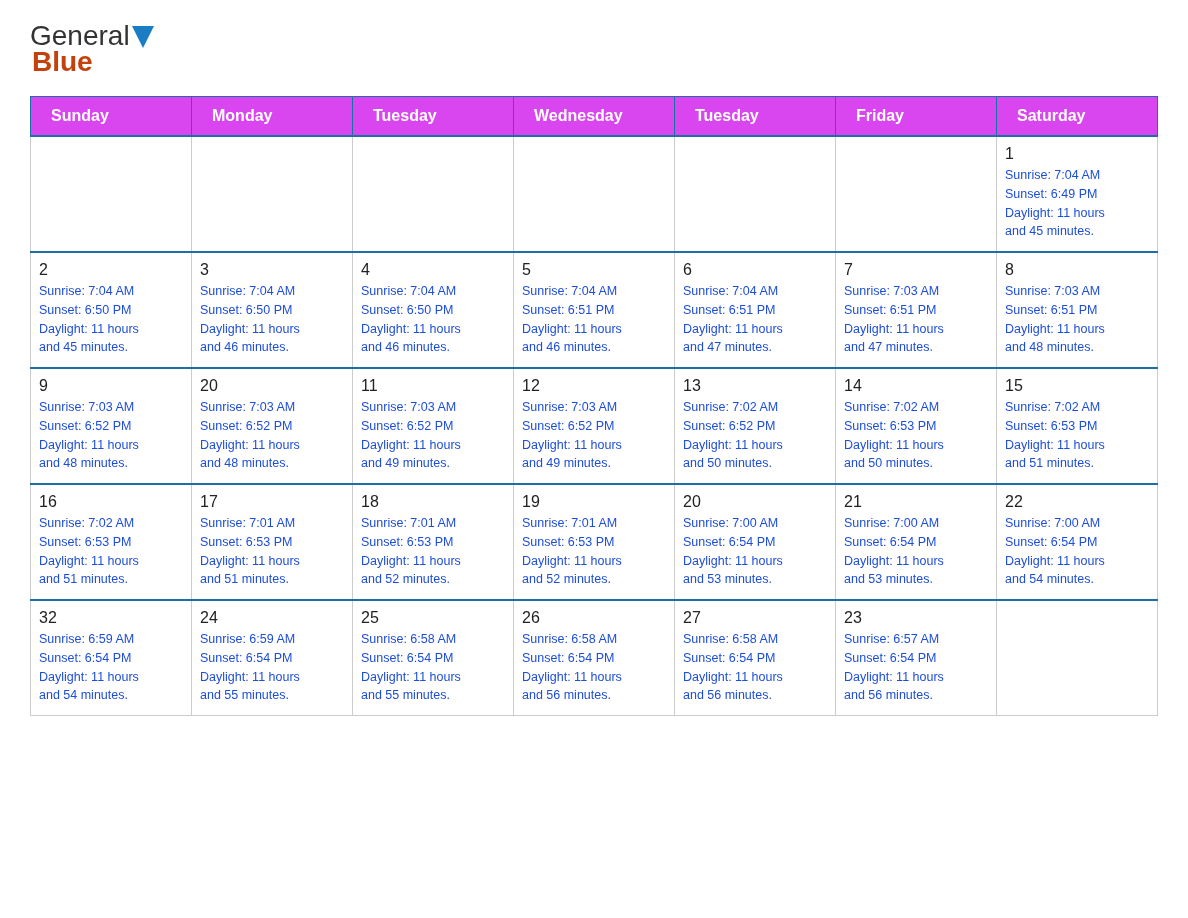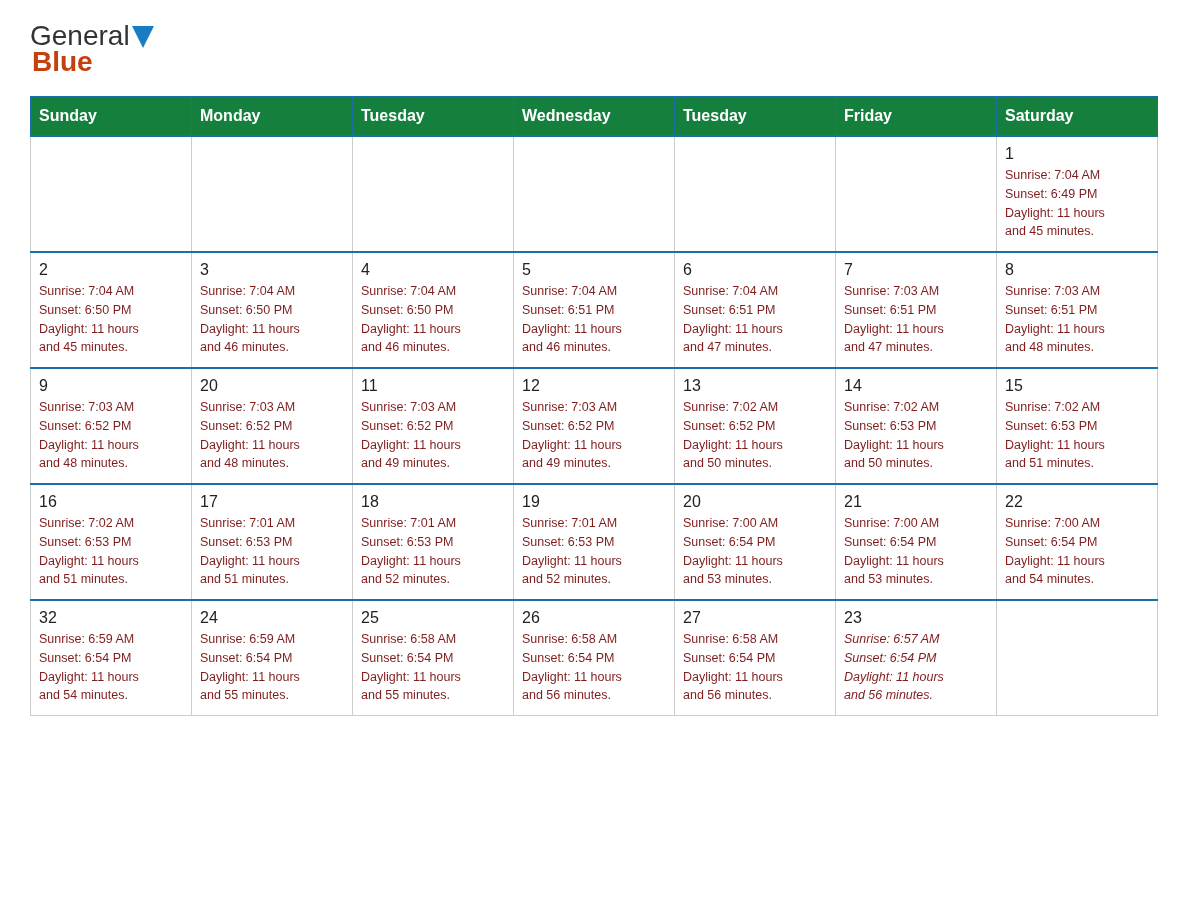--- a/index.html
+++ b/index.html
@@ -34,25 +34,25 @@
       font-size: 22px;
       color: #444;
       margin-top: 4px;
     }
     .calendar {
       width: 100%;
       border-collapse: collapse;
       border: 1px solid #aaa;
     }
     .calendar th {
-      background-color: #15803d;
+      background-color: #d946ef;
       color: #fff;
       font-size: 16px;
       font-weight: bold;
-      padding: 10px 8px;
+      padding: 10px 20px;
       text-align: left;
       border: 1px solid #1a6fa8;
     }
     .calendar td {
       vertical-align: top;
       border: 1px solid #ccc;
       padding: 8px 8px 10px 8px;
       width: calc(100% / 7);
       min-height: 110px;
       font-size: 13px;
@@ -67,21 +67,21 @@
     }
     .day-number {
       font-size: 16px;
       font-weight: normal;
       color: #222;
       display: block;
       margin-bottom: 3px;
     }
     .day-info {
       font-size: 12.5px;
-      color: #7f1d1d;
+      color: #1d4ed8;
       line-height: 1.5;
     }
     .empty-cell {
       background: #fff;
     }
     
     .logo-svg {
       display: flex;
       align-items: center;
     }
@@ -317,21 +317,21 @@
         </td>
         <td>
           <span class="day-number">27</span>
           <div class="day-info" style="white-space: pre-line;">Sunrise: 6:58 AM
 Sunset: 6:54 PM
 Daylight: 11 hours
 and 56 minutes.</div>
         </td>
         <td>
           <span class="day-number">23</span>
-          <div class="day-info" style="white-space: pre-line; font-style: italic;">Sunrise: 6:57 AM
+          <div class="day-info" style="white-space: pre-line;">Sunrise: 6:57 AM
 Sunset: 6:54 PM
 Daylight: 11 hours
 and 56 minutes.</div>
         </td>
         <td class="empty-cell"></td>
       </tr>
     </tbody>
 </table>
 
 </body></html>

